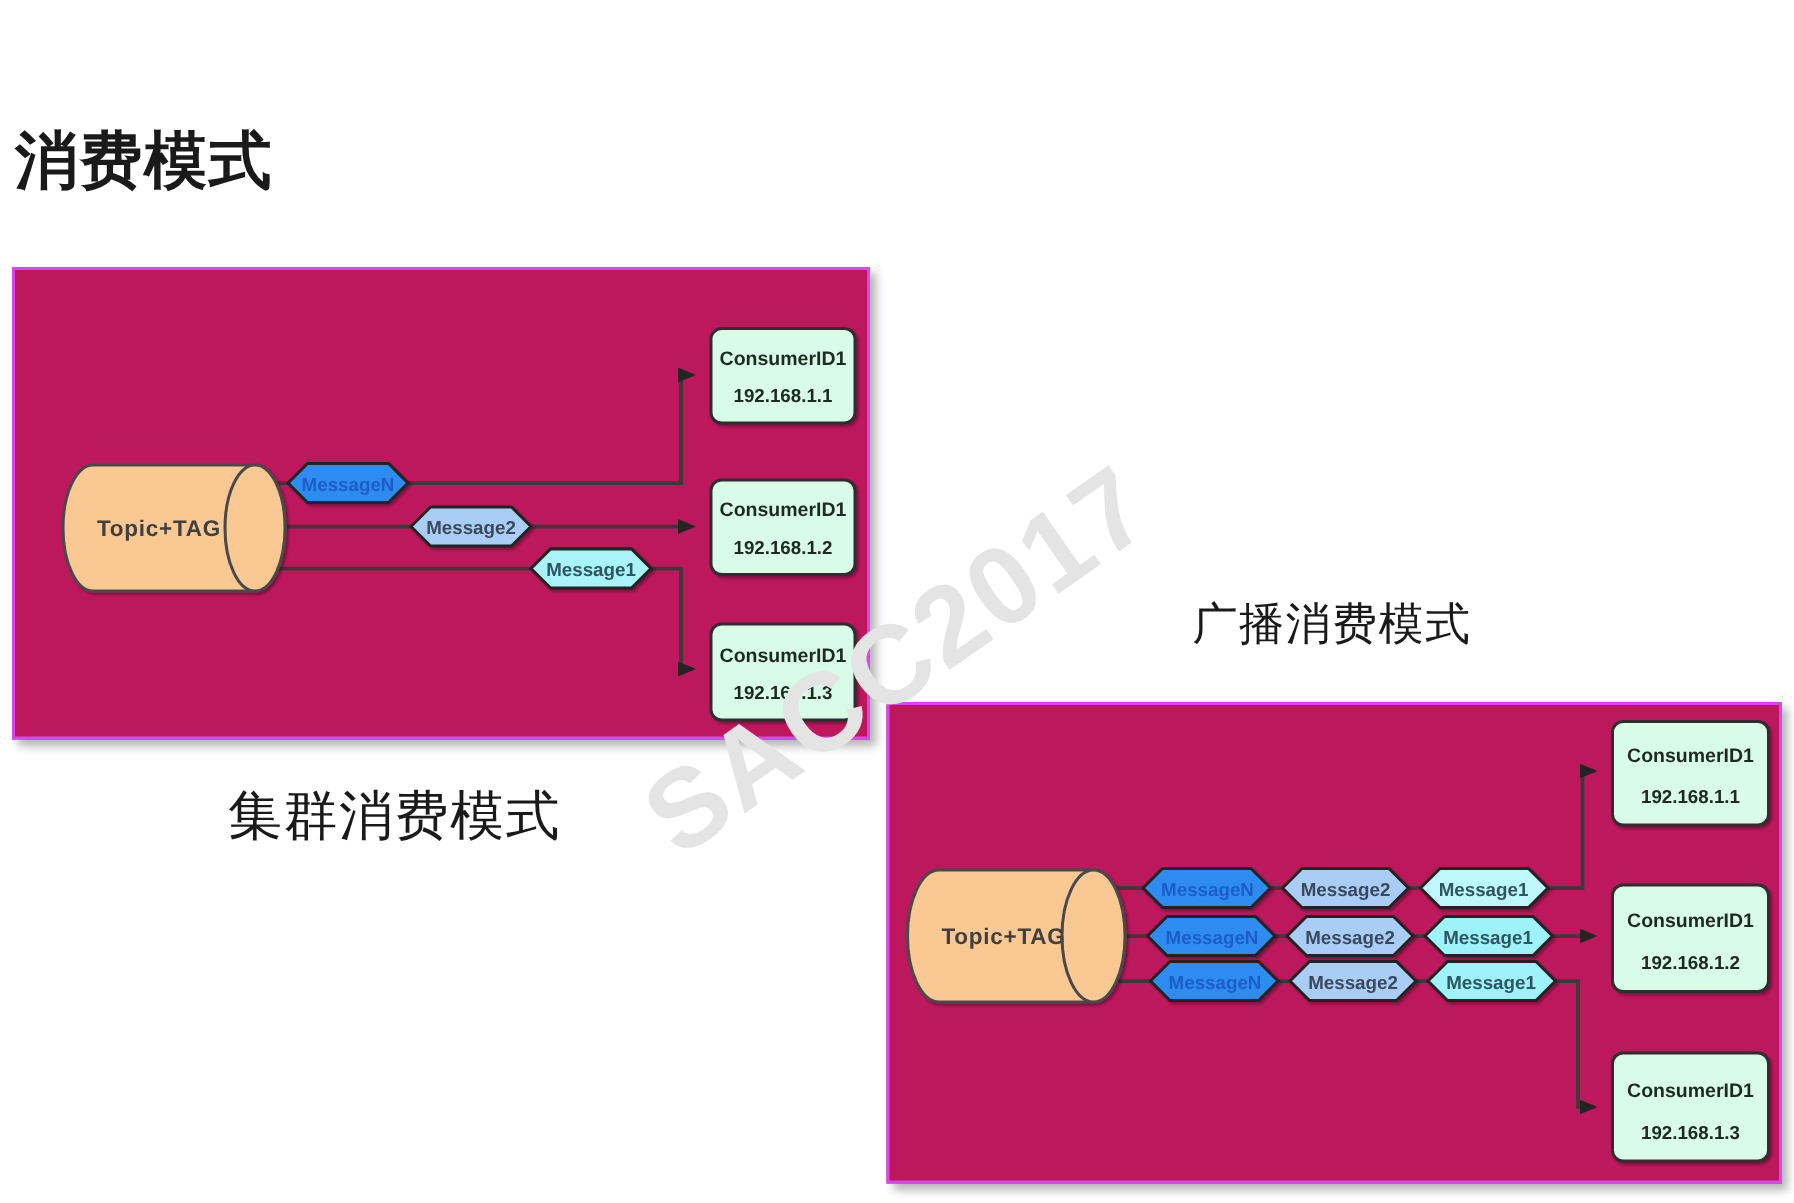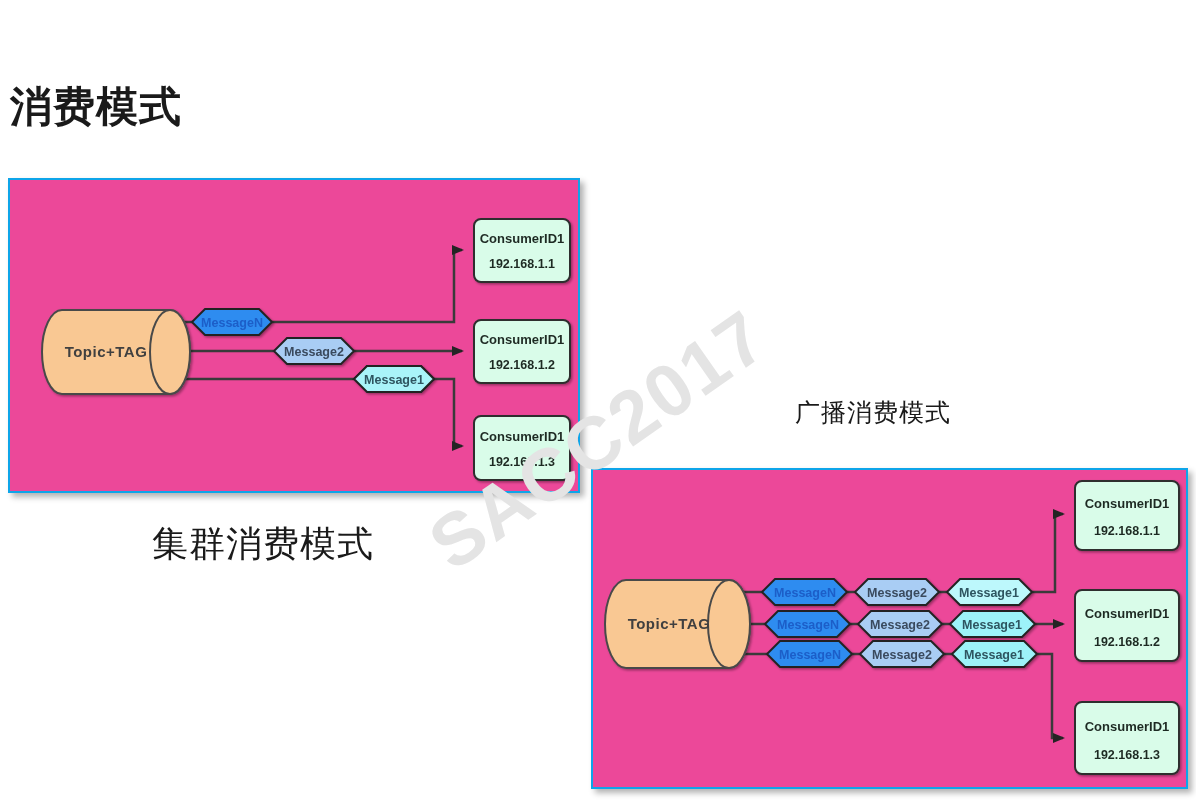--- a/index.html
+++ b/index.html
@@ -5,32 +5,32 @@
   html,body{margin:0;padding:0;}
   body{
     width:1196px;height:802px;position:relative;background:#ffffff;
     font-family:"Liberation Sans", sans-serif;overflow:hidden;
   }
   .page-title{
     position:absolute;left:10px;top:40px;font-size:42px;font-weight:600;
     color:#1a1a1a;letter-spacing:1px;margin-top:39px;
   }
   .panel{
-    position:absolute;background:#ec4899;border:2px solid #0ea5e9;
+    position:absolute;background:#be185d;border:2px solid #d946ef;
     box-shadow:4px 4px 6px rgba(0,0,0,0.30);box-sizing:border-box;
   }
   #cluster-panel{left:8px;top:178px;width:572px;height:315px;}
   #broadcast-panel{left:591px;top:468px;width:597px;height:321px;}
   .panel svg{position:absolute;left:0;top:0;}
   .caption{
     position:absolute;font-size:36px;font-weight:500;color:#1a1a1a;
     letter-spacing:1px;white-space:nowrap;
   }
   #cluster-caption{left:152px;top:520px;}
-  #broadcast-caption{left:795px;top:396px;font-size:25px;}
+  #broadcast-caption{left:795px;top:396px;font-size:30px;}
   .watermark{
     position:absolute;left:598px;top:440px;
     transform:translate(-50%,-50%) rotate(-35deg);
     font-size:74px;font-weight:700;color:#e4e4e4;letter-spacing:2px;
     z-index:30;pointer-events:none;white-space:nowrap;
   }
   text{font-family:"Liberation Sans", sans-serif;}
   .hex-label{font-size:12.5px;font-weight:bold;}
   .hexN-label{fill:#1c5ec8;}
   .hex2-label{fill:#3a4a5e;}

